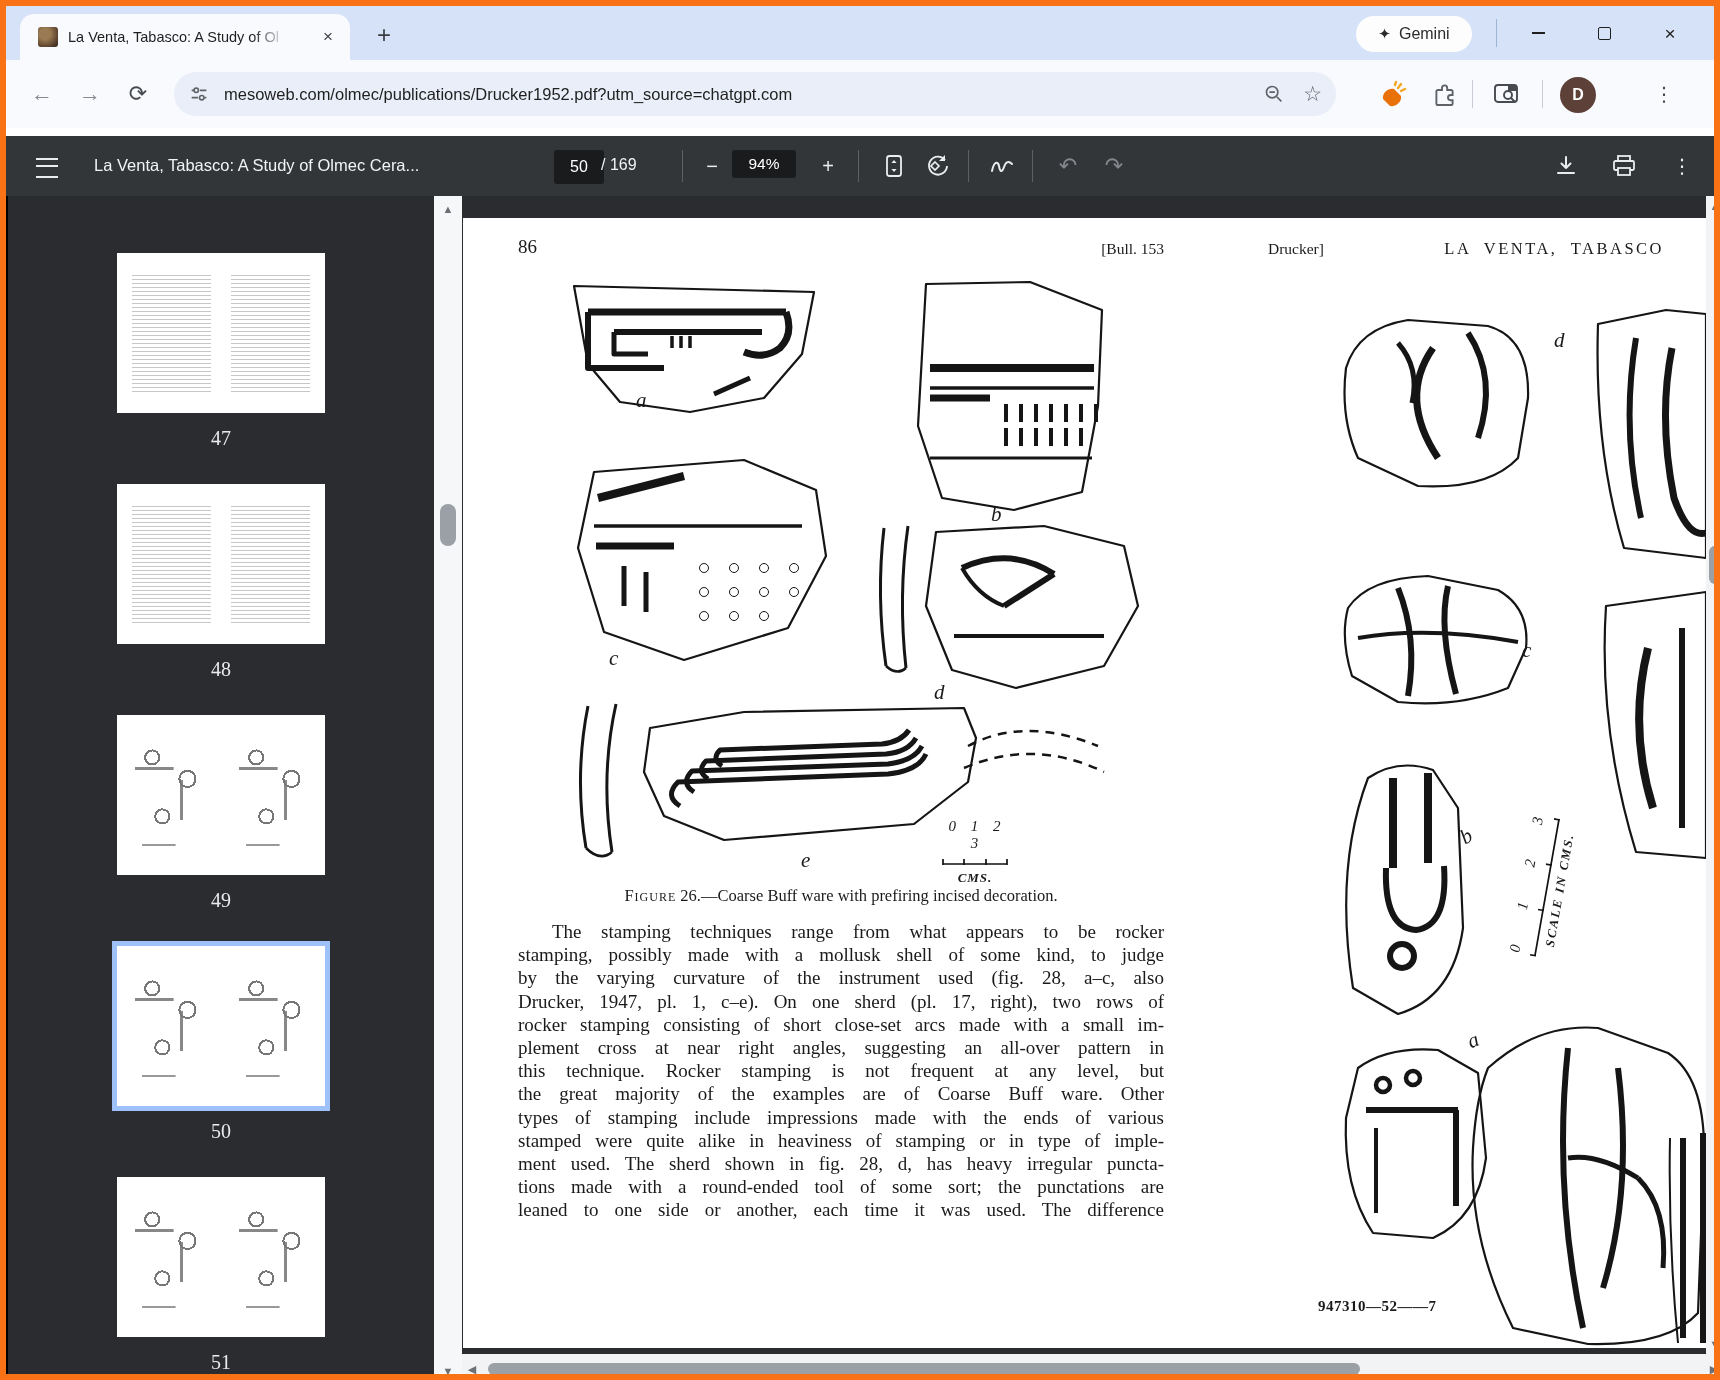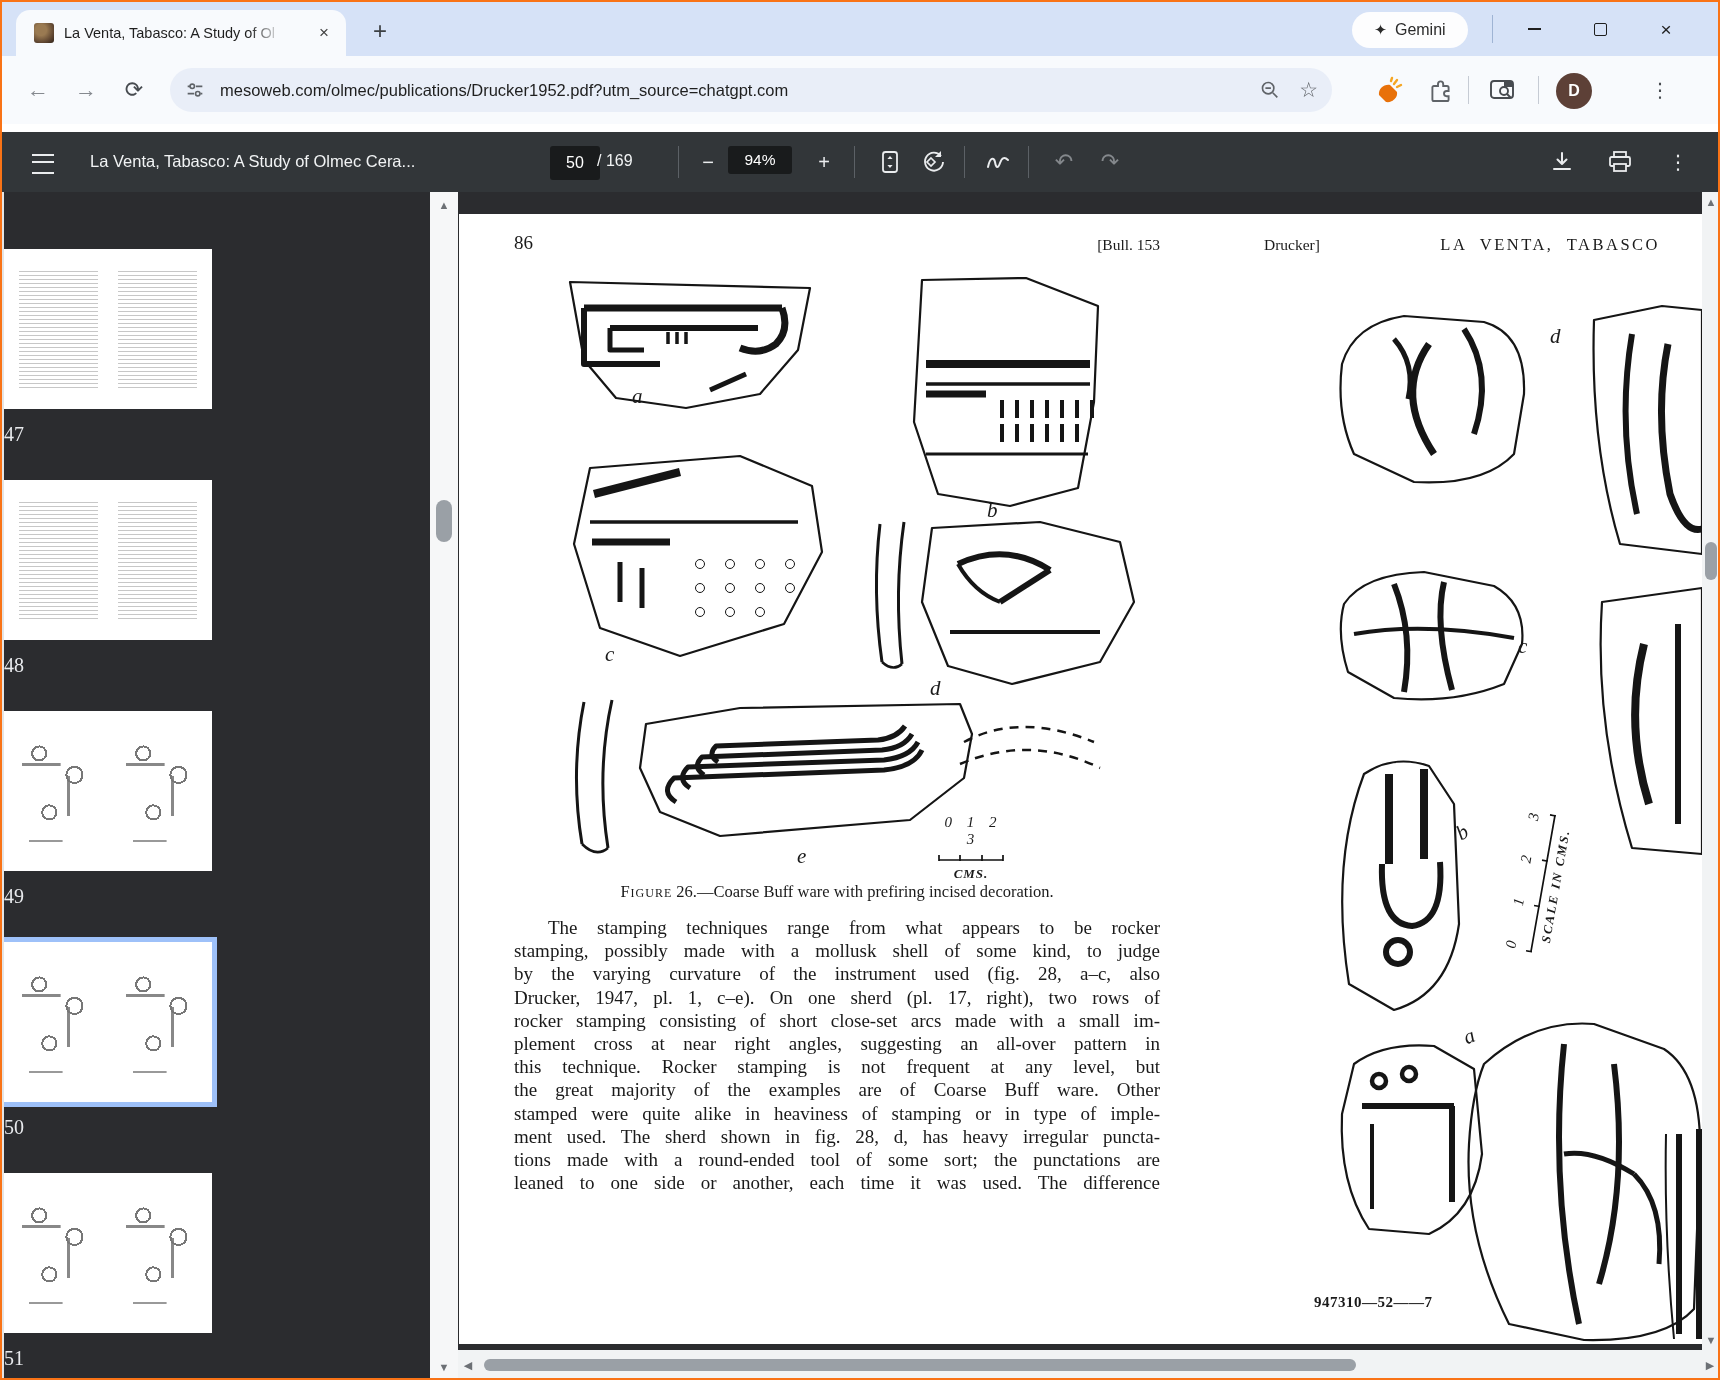--- a/index.html
+++ b/index.html
@@ -1,17 +1,17 @@
 <!DOCTYPE html>
 <html><head>
 <meta charset="utf-8">
 <style>
   html,body{margin:0;padding:0;background:#666;}
-  .window{position:relative;width:1720px;height:1380px;background:#e5e5e5;font-family:"Liberation Sans",sans-serif;
-          border:2px solid #f97316;box-sizing:border-box;overflow:hidden;}
+  .window{position:relative;width:1720px;height:1380px;background:#000000;font-family:"Liberation Sans",sans-serif;
+          border:6px solid #f97316;box-sizing:border-box;overflow:hidden;}
   .abs{position:absolute;}
   
   .titlebar{left:0;top:0;width:100%;height:54px;background:#d6e2f7;}
   .tab{left:14px;top:8px;width:330px;height:46px;background:#f8fafd;border-radius:14px 14px 0 0;
        display:flex;align-items:center;padding:0 10px;box-sizing:border-box;}
   .favicon{width:20px;height:20px;border-radius:3px;margin:0 10px 0 8px;flex:0 0 auto;
            background:radial-gradient(circle at 35% 35%, #9a7a52 0 30%, #5d4430 70%, #2e2118 100%);}
   .tab-title{font-size:14.5px;color:#1f1f1f;white-space:nowrap;overflow:hidden;width:218px;
              -webkit-mask-image:linear-gradient(90deg,#000 85%,transparent);mask-image:linear-gradient(90deg,#000 85%,transparent);}
   .tab-close{margin-left:auto;font-size:17px;color:#444;width:24px;height:24px;line-height:24px;text-align:center;border-radius:50%;}
@@ -53,21 +53,21 @@
   .pbtn{top:14px;width:32px;height:32px;display:flex;align-items:center;justify-content:center;font-size:20px;color:#eaecee;}
   .zoombox{left:726px;top:14px;width:64px;height:28px;background:#191b1c;border-radius:3px;color:#fff;
            font-size:15.5px;display:flex;align-items:center;justify-content:center;}
   .picon{top:16px;width:28px;height:28px;display:flex;align-items:center;justify-content:center;color:#eaecee;}
   .picon.disabled{color:#84888c;}
   .picon svg{display:block;}
   
   .viewer{left:2px;top:190px;width:1716px;height:1188px;background:#2b2c2f;}
   .sidebar{left:0px;top:0px;width:426px;height:1188px;background:#2b2c2f;overflow:hidden;}
   .thumb-list{position:absolute;left:0;top:57px;width:426px;}
-  .thumb-cell{height:231px;display:flex;flex-direction:column;align-items:flex-start;}
+  .thumb-cell{height:231px;display:flex;flex-direction:column;align-items:center;}
   .thumb-page{width:208px;height:160px;background:#fff;position:relative;}
   .thumb-cell.selected .thumb-page{outline:5px solid #9ec1f9;}
   .thumb-label{margin-top:14px;font-family:"Liberation Serif",serif;font-size:20px;color:#e8eaed;}
   .kind-text::before,.kind-text::after{content:"";position:absolute;top:14%;width:38%;height:74%;
       background:repeating-linear-gradient(#c7c7c7 0 1px, transparent 1px 4px);}
   .kind-text::before{left:7%;}
   .kind-text::after{right:7%;}
   .kind-figures::before,.kind-figures::after{content:"";position:absolute;top:8%;width:40%;height:84%;
       background-image:
         radial-gradient(circle at 30% 22%, transparent 0 6px, #777 6px 8px, transparent 8px),
@@ -344,20 +344,21 @@
 
       <div class="abs body-text" style="left:55px;top:702px;width:646px;">
           <div class="body-line first">The stamping techniques range from what appears to be rocker</div>
           <div class="body-line">stamping, possibly made with a mollusk shell of some kind, to judge</div>
           <div class="body-line">by the varying curvature of the instrument used (fig. 28, a–c, also</div>
           <div class="body-line">Drucker, 1947, pl. 1, c–e).  On one sherd (pl. 17, right), two rows of</div>
           <div class="body-line">rocker stamping consisting of short close-set arcs made with a small im-</div>
           <div class="body-line">plement cross at near right angles, suggesting an all-over pattern in</div>
           <div class="body-line">this technique.  Rocker stamping is not frequent at any level, but</div>
           <div class="body-line">the great majority of the examples are of Coarse Buff ware.  Other</div>
+          <div class="body-line">types of stamping include impressions made with the ends of various</div>
           <div class="body-line">stamped were quite alike in heaviness of stamping or in type of imple-</div>
           <div class="body-line">ment used.  The sherd shown in fig. 28, d, has heavy irregular puncta-</div>
           <div class="body-line">tions made with a round-ended tool of some sort; the punctations are</div>
           <div class="body-line">leaned to one side or another, each time it was used.  The difference</div>
         </div>
 
       <svg class="sherds" style="left:873px;top:88px;" width="370" height="1040" viewBox="0 0 370 1040">
 
         <path d="M10,62 Q22,22 72,14 L152,20 Q194,32 192,92 L182,152 Q152,184 82,180 L22,152 Q4,112 10,62 Z" stroke-width="2.2"></path>
         <path d="M97,42 Q62,92 102,152" stroke-width="7"></path>

